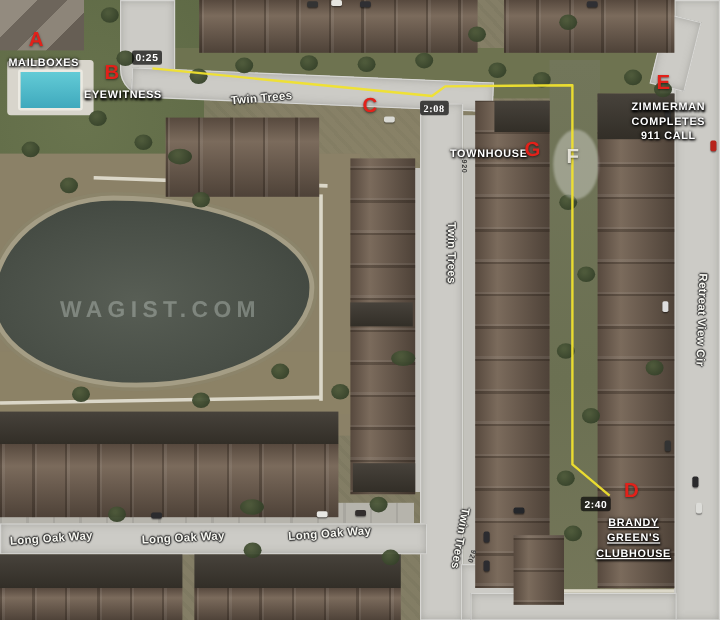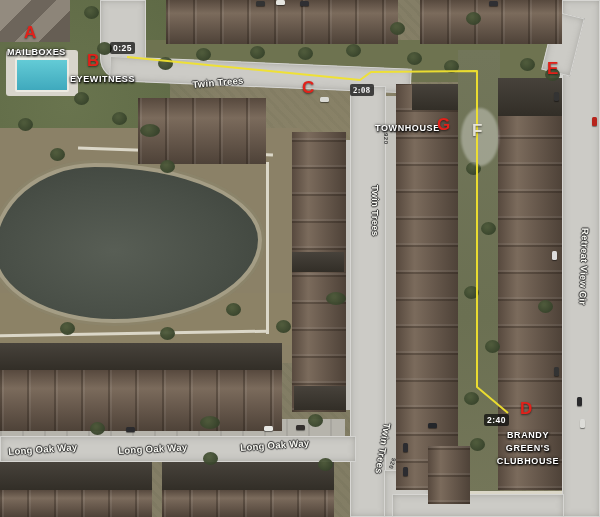--- a/index.html
+++ b/index.html
@@ -181,27 +181,33 @@
   <div class="addr" style="left:389px;top:133px;transform:rotate(90deg);">920</div>
   <div class="addr" style="left:397px;top:459px;transform:rotate(108deg);">920</div>
 
   <div class="time" style="left:110px;top:42px;">0:25</div>
   <div class="time" style="left:350px;top:84px;font-family:Liberation Serif, serif;">2:08</div>
   <div class="time" style="left:484px;top:414px;">2:40</div>
 
   <div class="lbl" style="left:7px;top:46px;">MAILBOXES</div>
   <div class="lbl" style="left:70px;top:73px;">EYEWITNESS</div>
   <div class="lbl" style="left:375px;top:122px;">TOWNHOUSE</div>
-  <div class="lbl lblc" style="left:484px;top:429px;width:88px;line-height:13px;">
+  <div class="lbl lblc" style="left:516px;top:83px;width:82px;">
+    <div>ZIMMERMAN</div>
+    <div>COMPLETES</div>
+    <div>911 CALL</div>
+  </div>
+  <div class="lbl lblc" style="left:484px;top:429px;width:88px;line-height:13px;text-decoration:underline;">
     <div>BRANDY GREEN'S</div>
     <div>CLUBHOUSE</div>
   </div>
 
   <div class="marker" style="left: 24px; top: 24px; color: rgb(226, 33, 26);">A</div>
   <div class="marker" style="left: 87px; top: 52px; color: rgb(226, 33, 26);">B</div>
   <div class="marker" style="left: 302px; top: 79px; color: rgb(226, 33, 26);">C</div>
   <div class="marker" style="left: 520px; top: 400px; color: rgb(226, 33, 26);">D</div>
   <div class="marker" style="left: 547px; top: 60px; color: rgb(226, 33, 26);">E</div>
   <div class="marker marker-f" style="left:472px;top:122px;">F</div>
   <div class="marker" style="left: 437px; top: 116px; color: rgb(226, 33, 26);">G</div>
 
+  <div id="watermark">WAGIST.COM</div>
 
 </div>
 
 </body></html>

